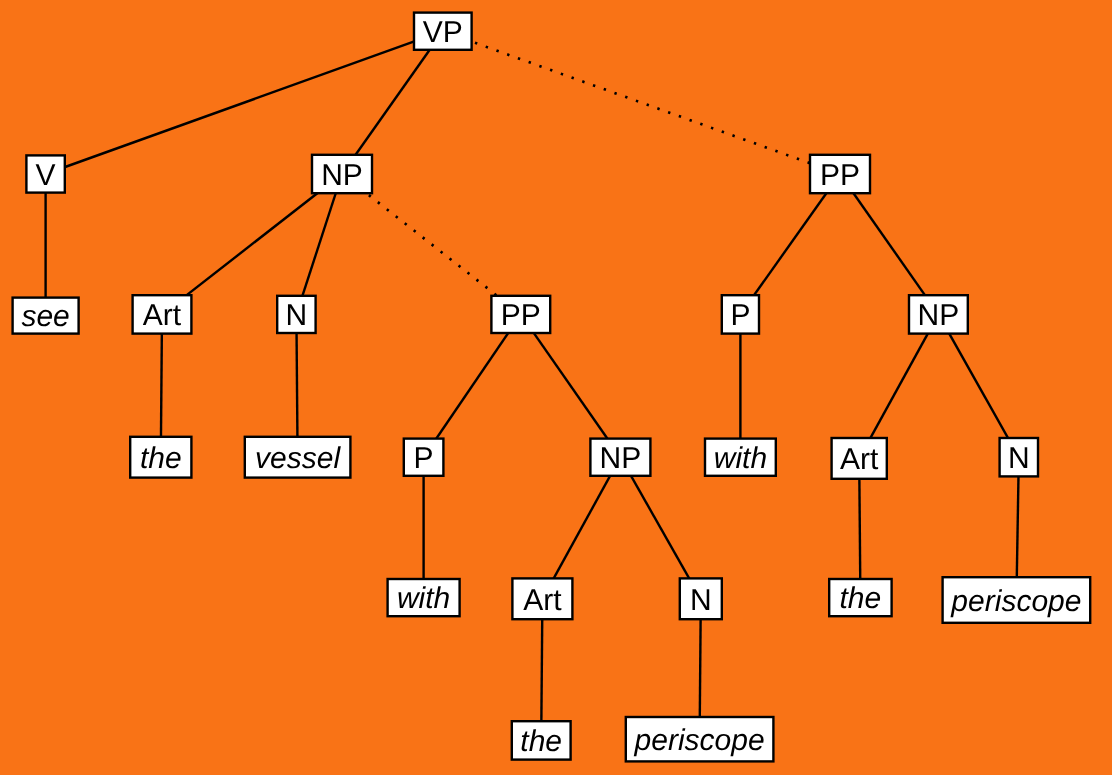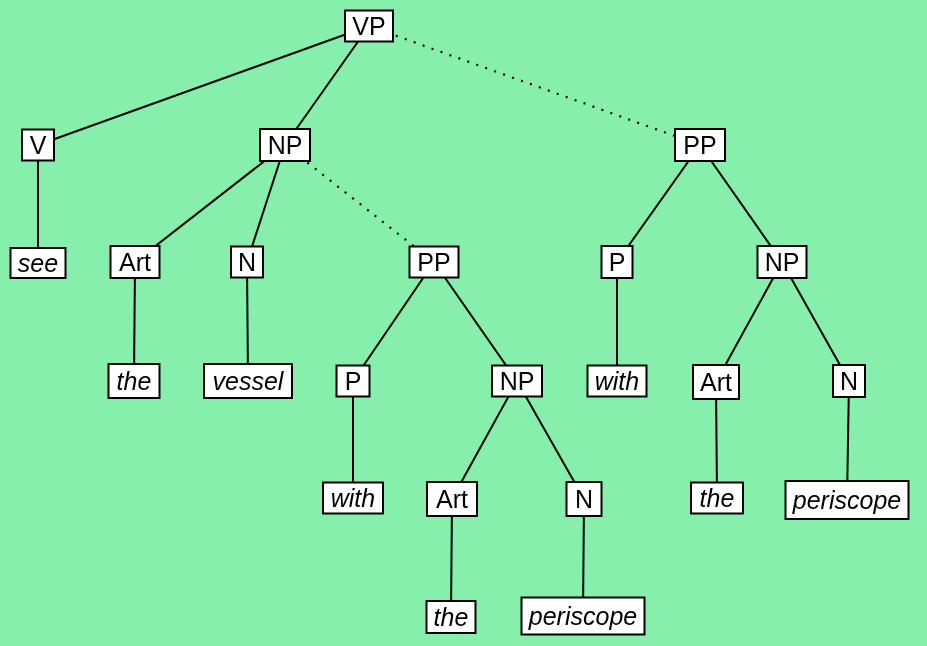--- a/index.html
+++ b/index.html
@@ -8,21 +8,21 @@
     background: #ffffff;
     width: 927px;
     height: 646px;
     overflow: hidden;
     font-family: "Liberation Sans", sans-serif;
   }
   .stage {
     position: relative;
     width: 927px;
     height: 646px;
-    background: #86efac;
+    background: #f97316;
   }
   svg.tree {
     display: block;
     width: 927px;
     height: 646px;
   }
   line.edge-solid {
     stroke-width: 2;
     fill: none;
   }

